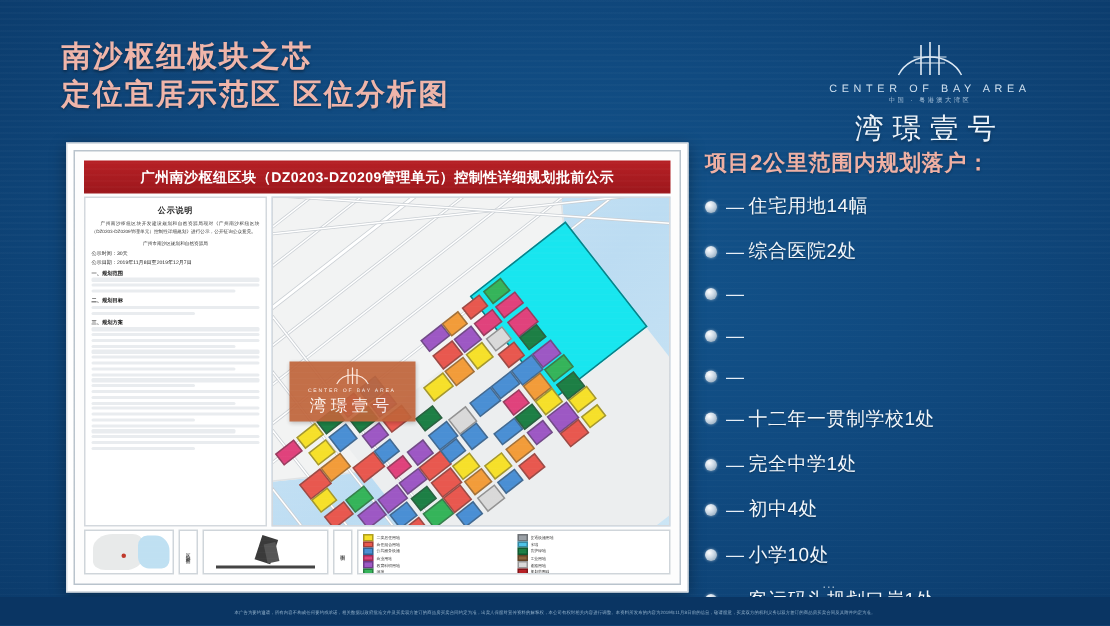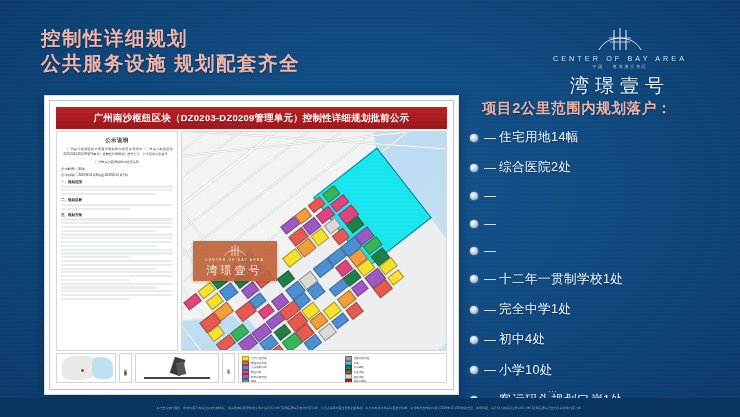--- a/index.html
+++ b/index.html
@@ -138,21 +138,21 @@
   .scalebar{position:absolute;left:10%;bottom:3px;width:80%;height:2px;background:#444;}
   .legend-grid{display:flex;gap:4px;height:100%;}
   .legend-col{display:flex;flex-direction:column;justify-content:space-between;flex:1;}
   .legend-row{display:flex;align-items:center;gap:2px;}
   .legend-row .sw{width:5px;height:2.6px;flex:0 0 5px;border:.3px solid rgba(0,0,0,.3);}
   .legend-row .lb{font-size:2.6px;color:#333;white-space:nowrap;overflow:hidden;}
 
   
   .rpanel{position:absolute;left:470px;top:99px;width:262px;z-index:5;}
   .rpanel h3{
-    margin:0 12px 11px;font-size:14.5px;color:#efb0a4;font-weight:bold;letter-spacing:.6px;
+    margin:0 0 11px;font-size:14.5px;color:#efb0a4;font-weight:bold;letter-spacing:.6px;
     text-shadow:0 1px 2px rgba(0,0,0,.3);white-space:nowrap;
   }
   .ritem{display:flex;align-items:center;margin-bottom:13.2px;}
   .ritem .bullet{
     width:8px;height:8px;flex:0 0 8px;border-radius:50%;
     background:radial-gradient(circle at 35% 32%, #ffffff 0%, #c9d7e4 45%, #7d97ad 100%);
     box-shadow:0 0 2px rgba(255,255,255,.5);
     margin-right:6px;
   }
   .ritem .dash{color:#e6eef6;font-size:12px;margin-right:3px;}
@@ -177,22 +177,22 @@
     color:#93b2cc;font-size:2.9px;letter-spacing:.1px;white-space:nowrap;
     transform:scaleY(1.05);
   }
 </style>
 </head>
 <body>
 
 <div id="stage">
 
   <div class="headline">
-    <span class="ln">控制性详细规划</span>
-    <span class="ln">公共服务设施 规划配套齐全</span>
+    <span class="ln">南沙枢纽板块之芯</span>
+    <span class="ln">定位宜居示范区 区位分析图</span>
   </div>
 
   <div class="brand">
     <div class="mark">
       <svg width="46" height="26" viewBox="0 0 46 26" aria-hidden="true">
         <path d="M2 24 C 10 8, 36 8, 44 24" fill="none" stroke="#dbe7f2" stroke-width="1"></path>
         <line x1="17" y1="4" x2="17" y2="24" stroke="#dbe7f2" stroke-width="1.1"></line>
         <line x1="23" y1="2" x2="23" y2="24" stroke="#dbe7f2" stroke-width="1.1"></line>
         <line x1="29" y1="4" x2="29" y2="24" stroke="#dbe7f2" stroke-width="1.1"></line>
         <line x1="12" y1="12" x2="34" y2="12" stroke="#dbe7f2" stroke-width=".8"></line>

